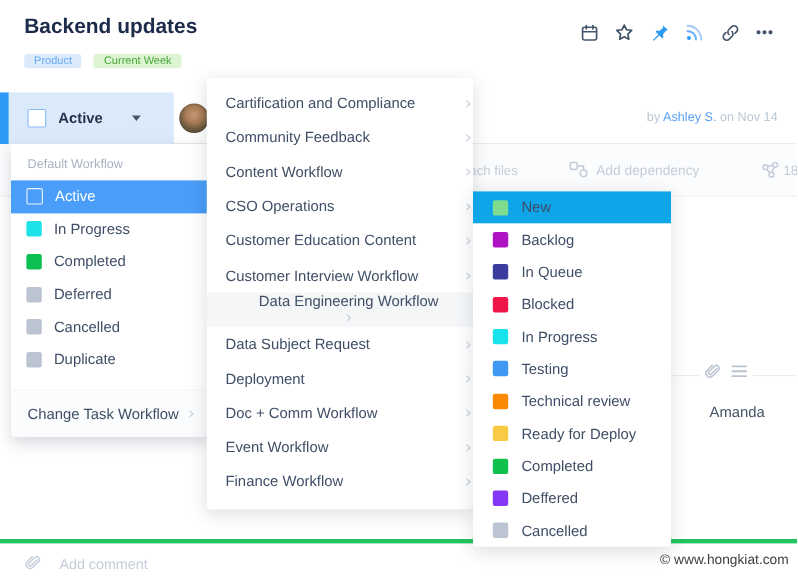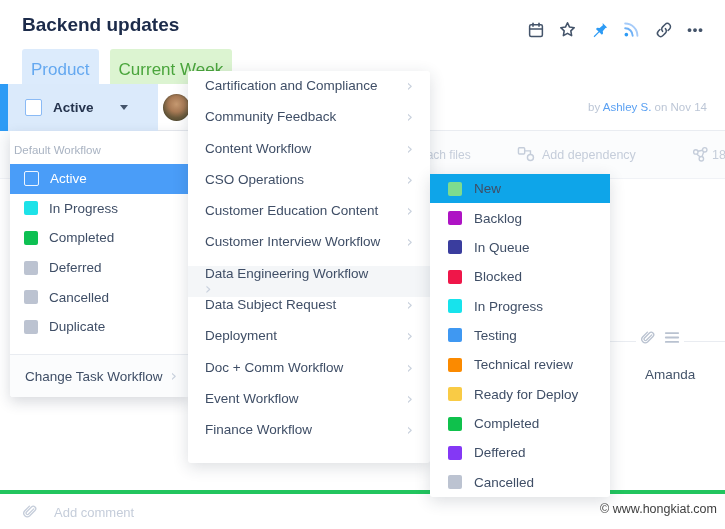--- a/index.html
+++ b/index.html
@@ -6,21 +6,21 @@
   .app{position:relative;width:725px;height:529px;overflow:hidden;background:#fff;
        font-family:"Liberation Sans","DejaVu Sans",sans-serif;color:#3f4e66;}
 
   
   .title{position:absolute;left:22px;top:14px;font-size:19px;font-weight:600;color:#1c2b4a;}
   .actions{position:absolute;top:20px;right:20px;display:flex;gap:13px;align-items:center;}
   .actions .ic{width:19px;height:19px;display:inline-flex;align-items:center;justify-content:center;cursor:pointer;}
   .dots{font-size:13px;font-weight:700;color:#44546a;letter-spacing:1px;}
 
   .tags{position:absolute;left:22px;top:49px;display:flex;gap:11px;}
-  .tag{font-size:17px;padding:14px 9px;border-radius:3px;line-height:13px;}
+  .tag{font-size:10px;padding:0 9px;border-radius:3px;line-height:13px;}
 
   
   .status-row{position:absolute;left:0;top:84px;width:725px;height:47px;background:#fff;border-bottom:1px solid #e9ecf1;box-sizing:border-box;}
   .blue-bar{position:absolute;left:0;top:0;width:8px;height:47px;}
   .active-btn{position:absolute;left:8px;top:0;width:150px;height:47px;background:#dbeafb;display:flex;align-items:center;padding-left:17px;box-sizing:border-box;cursor:pointer;}
   .cbx{width:15px;height:15px;background:#fff;border:1.5px solid #8abaf5;border-radius:2px;}
   .active-btn .lbl{margin-left:11px;font-size:13.5px;font-weight:600;color:#25334d;}
   .caret{margin-left:26px;width:0;height:0;border-left:4.5px solid transparent;border-right:4.5px solid transparent;border-top:5px solid #44546a;}
   .avatar{position:absolute;left:163px;top:10px;width:27px;height:27px;border-radius:50%;
           background:radial-gradient(circle at 50% 38%,#c79b72 0%,#a87a55 36%,#6b5a3c 62%,#41412a 100%);
@@ -43,29 +43,29 @@
 
   
   .comment-bar{position:absolute;left:0;top:490px;width:725px;height:39px;background:#fff;border-top:4px solid #22c55e;box-sizing:border-box;}
   .comment-bar .clip{position:absolute;left:22px;top:10px;}
   .comment-bar .ph{position:absolute;left:54px;top:0;line-height:38px;font-size:13px;color:#c5cdda;}
   .watermark{position:absolute;right:8px;top:502px;font-size:12.5px;color:#3e3e3e;z-index:40;}
 
   
   .panel{position:absolute;background:#fff;box-shadow:0 4px 16px rgba(40,50,70,.16);box-sizing:border-box;}
   .left-panel{left:10px;top:131px;width:179px;height:266px;z-index:10;border-radius:0 0 3px 3px;box-shadow:0 5px 14px rgba(40,50,70,.18);}
-  .section-lbl{padding:13px 0 8px 4px;font-size:11.5px;color:#a9b3c2;}
+  .section-lbl{padding:13px 0 8px 15px;font-size:11.5px;color:#a9b3c2;}
   .lrow{height:29.6px;display:flex;align-items:center;padding-left:14px;gap:11px;font-size:13.5px;color:#3f4e66;cursor:pointer;}
   .lrow.sel{background:#4a9df8;color:#fff;}
   .sq{width:14px;height:14px;border-radius:2px;flex:0 0 auto;}
   .sq.outline{background:transparent;border:1.5px solid rgba(255,255,255,.9);width:13px;height:13px;}
   .left-footer{position:absolute;left:0;bottom:0;width:100%;height:43px;border-top:1px solid #e9ecf1;background:#fbfcfd;display:flex;align-items:center;justify-content:space-between;padding:0 12px 0 15px;box-sizing:border-box;font-size:13.5px;color:#3f4e66;cursor:pointer;border-radius:0 0 3px 3px;}
 
   .mid-panel{left:188px;top:71px;width:242px;height:392px;z-index:11;border-radius:3px;padding-top:7px;}
-  .mrow{height:31.3px;display:flex;align-items:flex-start;justify-content:space-between;padding:0 17px 0 17px;font-size:13.5px;color:#3f4e66;cursor:pointer;}
+  .mrow{height:31.3px;display:flex;align-items:center;justify-content:space-between;padding:0 1px 0 17px;font-size:13.5px;color:#3f4e66;cursor:pointer;}
   .mrow.hl{background:#f4f6f8;flex-direction:column;}
 
   .right-panel{left:430px;top:174px;width:180px;height:323px;z-index:12;border-radius:3px;}
   .rrow{height:29.36px;display:flex;align-items:center;padding-left:18px;gap:12px;font-size:13.5px;color:#3f4e66;cursor:pointer;}
   .rrow.hl{background:#0ea5e9;}
 
   .chev{color:#c9d1dd;font-size:16px;line-height:1;font-family:"DejaVu Sans",sans-serif;}
   svg{display:block;}
 </style>
 </head>

